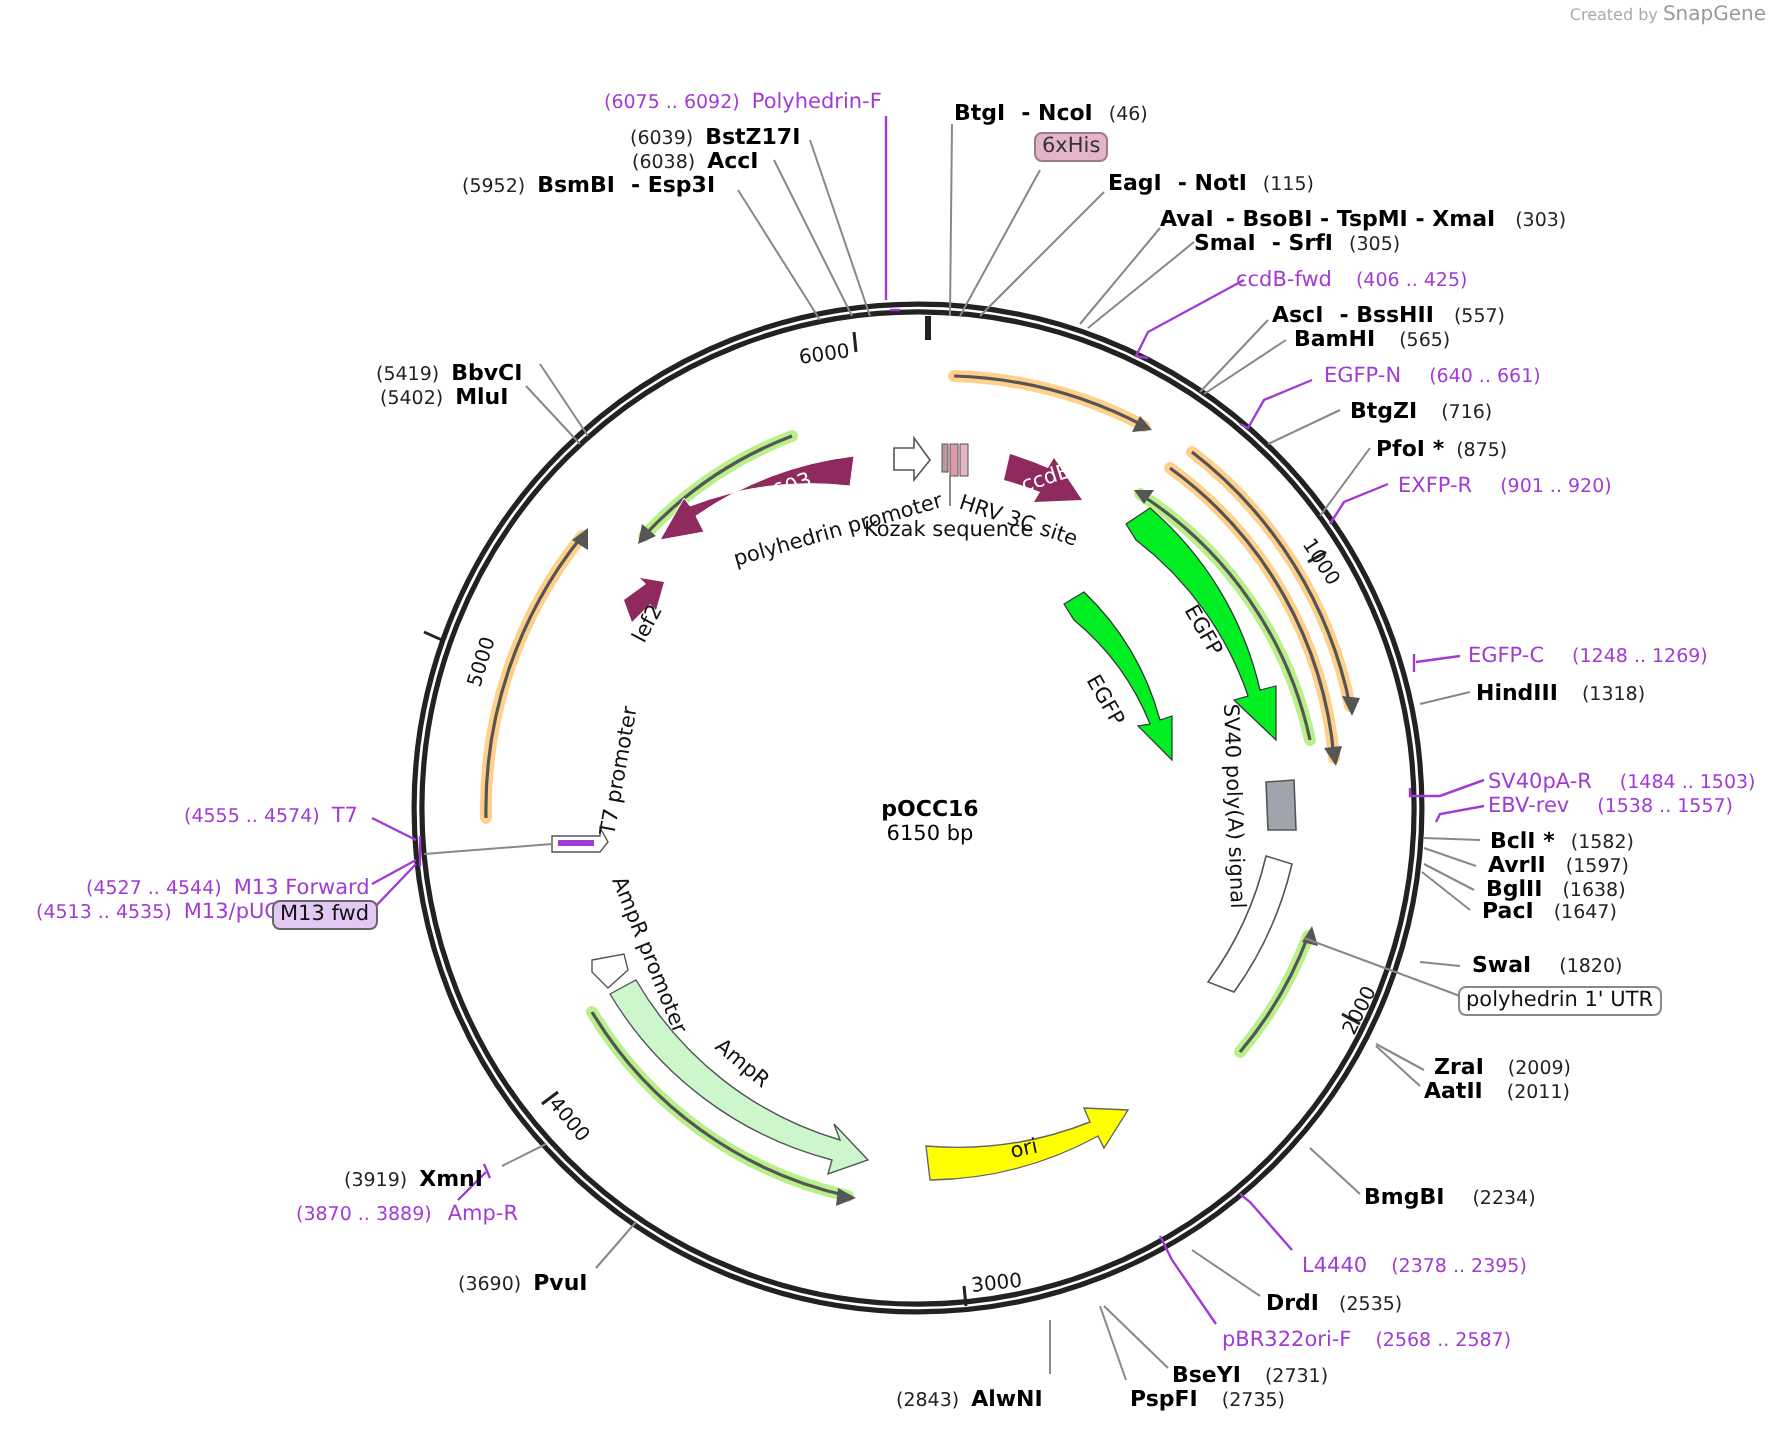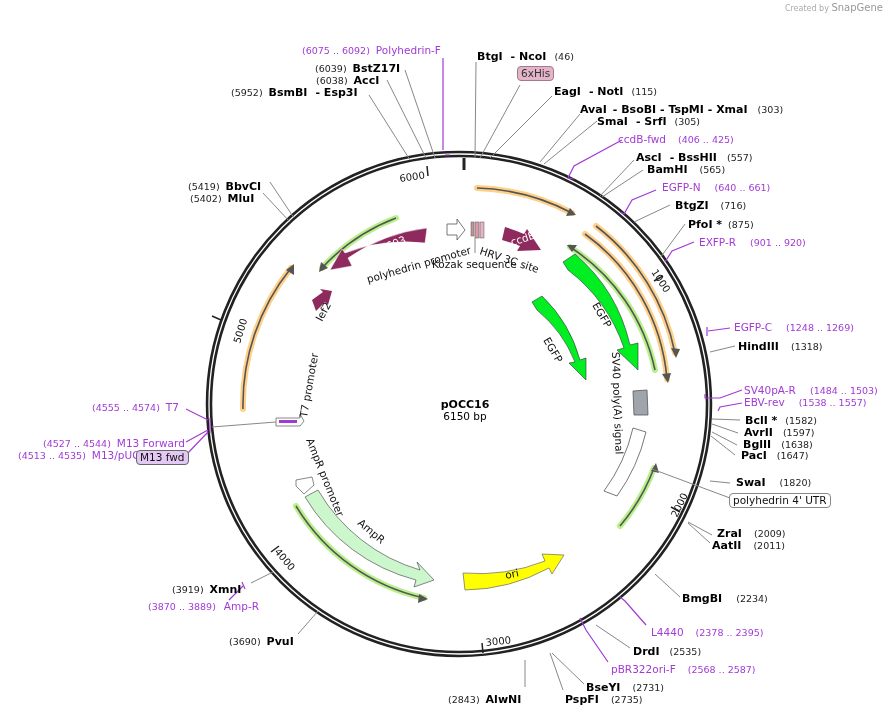--- a/index.html
+++ b/index.html
@@ -222,14 +222,14 @@
     <text x="651" y="636"><tspan class="primer">L4440</tspan><tspan class="primerpos" dx="12">(2378 .. 2395)</tspan></text>
     <text x="611" y="673"><tspan class="primer">pBR322ori-F</tspan><tspan class="primerpos" dx="12">(2568 .. 2587)</tspan></text>
     <text x="148" y="610"><tspan class="primerpos">(3870 .. 3889)</tspan><tspan class="primer" dx="8">Amp-R</tspan></text>
     <text x="92" y="411"><tspan class="primerpos">(4555 .. 4574)</tspan><tspan class="primer" dx="6">T7</tspan></text>
     <text x="43" y="447"><tspan class="primerpos">(4527 .. 4544)</tspan><tspan class="primer" dx="6">M13 Forward</tspan></text>
     <text x="18" y="459"><tspan class="primerpos">(4513 .. 4535)</tspan><tspan class="primer" dx="6">M13/pUC Forward</tspan></text>
   </g>
 </svg>
 
 <div class="boxlbl" style="left:517px;top:66px;background:#e4b4c8;border:1px solid #a07a8a;color:#333;">6xHis</div>
-<div class="boxlbl" style="left:729px;top:493px;background:#fff;border:1px solid #888;color:#111;">polyhedrin 4' UTR</div>
+<div class="boxlbl" style="left:729px;top:493px;background:#fff;border:1px solid #888;color:#111;">polyhedrin 1' UTR</div>
 <div class="boxlbl" style="left:136px;top:418px;background:#e4c8f4;border:1px solid #666;color:#111;margin-top:32px;">M13 fwd</div>
 
 </body></html>

